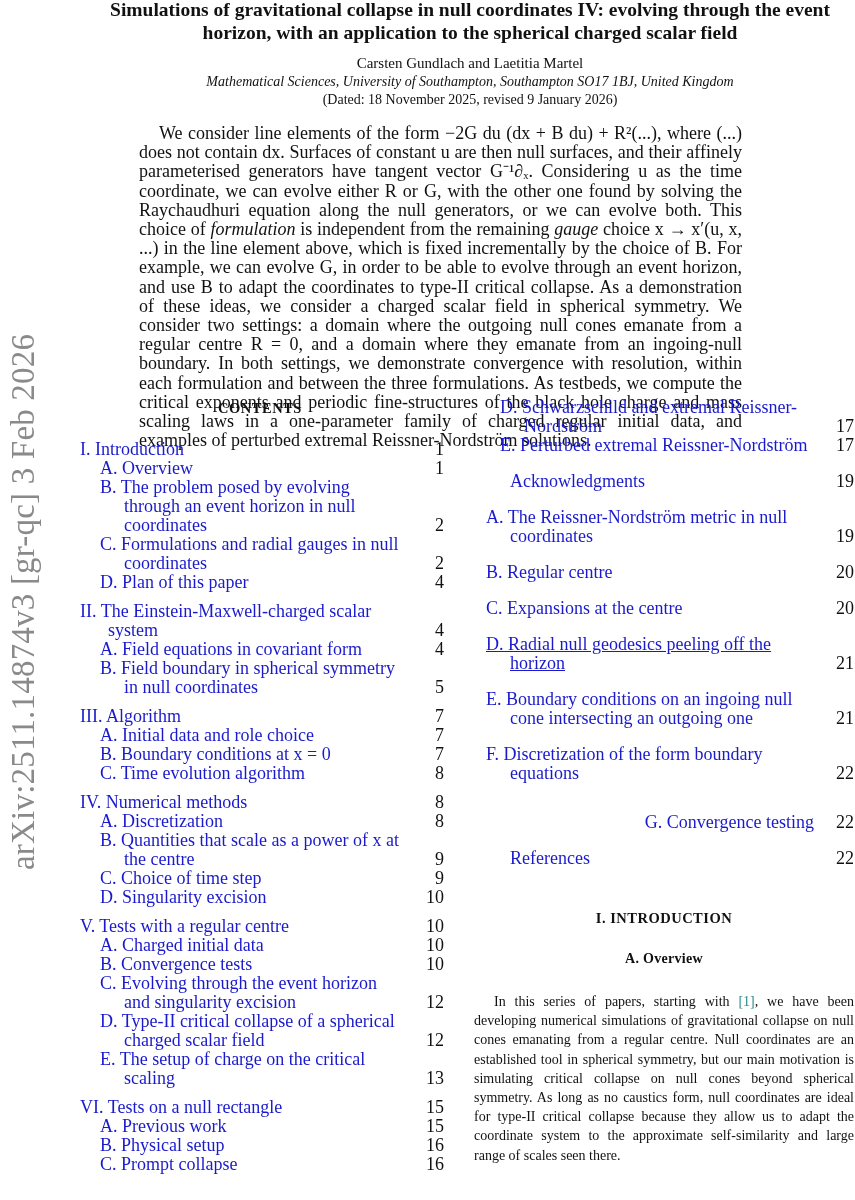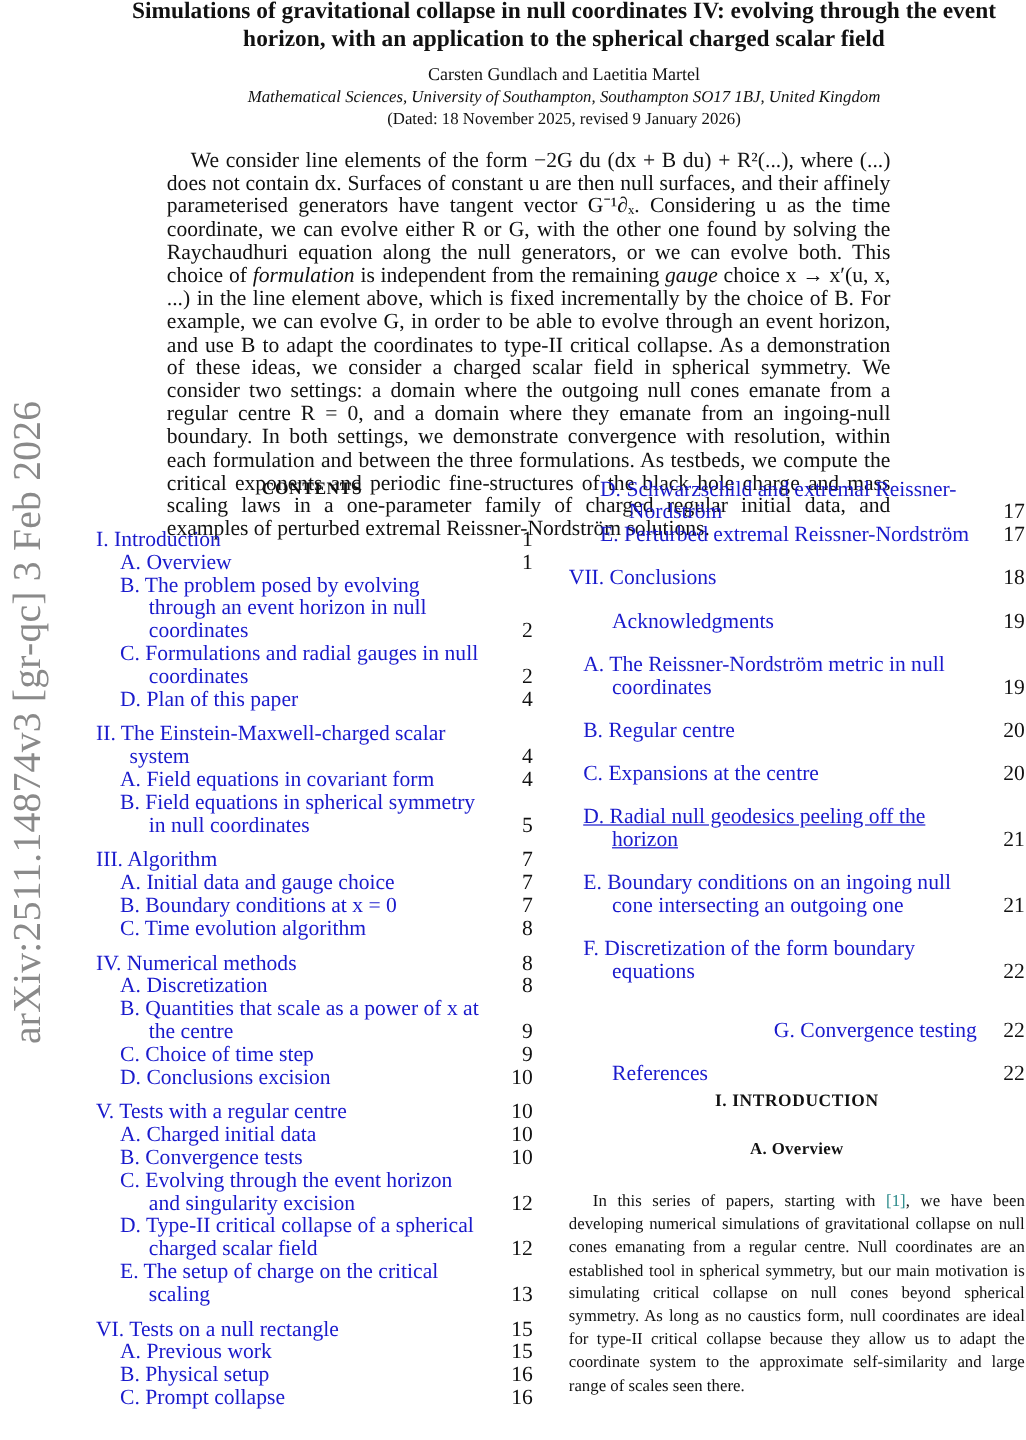--- a/index.html
+++ b/index.html
@@ -75,29 +75,29 @@
     </div>
     <div class="row" style="margin-top: 10px;">
       <span class="lbl" style="padding-left: 28px; text-indent: -28px; padding-right: 40px;">II. The Einstein-Maxwell-charged scalar system</span>
       <span class="num">4</span>
     </div>
     <div class="row">
       <span class="lbl" style="padding-left: 44px; text-indent: -24px; padding-right: 40px;">A. Field equations in covariant form</span>
       <span class="num">4</span>
     </div>
     <div class="row">
-      <span class="lbl" style="padding-left: 44px; text-indent: -24px; padding-right: 40px;">B. Field equations in spherical symmetry in null coordinates</span>
+      <span class="lbl" style="padding-left: 44px; text-indent: -24px; padding-right: 40px;">B. Field boundary in spherical symmetry in null coordinates</span>
       <span class="num">5</span>
     </div>
     <div class="row" style="margin-top: 10px;">
       <span class="lbl" style="padding-left: 28px; text-indent: -28px; padding-right: 40px;">III. Algorithm</span>
       <span class="num">7</span>
     </div>
     <div class="row">
-      <span class="lbl" style="padding-left: 44px; text-indent: -24px; padding-right: 40px;">A. Initial data and gauge choice</span>
+      <span class="lbl" style="padding-left: 44px; text-indent: -24px; padding-right: 40px;">A. Initial data and role choice</span>
       <span class="num">7</span>
     </div>
     <div class="row">
       <span class="lbl" style="padding-left: 44px; text-indent: -24px; padding-right: 40px;">B. Boundary conditions at x = 0</span>
       <span class="num">7</span>
     </div>
     <div class="row">
       <span class="lbl" style="padding-left: 44px; text-indent: -24px; padding-right: 40px;">C. Time evolution algorithm</span>
       <span class="num">8</span>
     </div>
@@ -111,21 +111,21 @@
     </div>
     <div class="row">
       <span class="lbl" style="padding-left: 44px; text-indent: -24px; padding-right: 40px;">B. Quantities that scale as a power of x at the centre</span>
       <span class="num">9</span>
     </div>
     <div class="row">
       <span class="lbl" style="padding-left: 44px; text-indent: -24px; padding-right: 40px;">C. Choice of time step</span>
       <span class="num">9</span>
     </div>
     <div class="row">
-      <span class="lbl" style="padding-left: 44px; text-indent: -24px; padding-right: 40px;">D. Conclusions excision</span>
+      <span class="lbl" style="padding-left: 44px; text-indent: -24px; padding-right: 40px;">D. Singularity excision</span>
       <span class="num">10</span>
     </div>
     <div class="row" style="margin-top: 10px;">
       <span class="lbl" style="padding-left: 20px; text-indent: -20px; padding-right: 40px;">V. Tests with a regular centre</span>
       <span class="num">10</span>
     </div>
     <div class="row">
       <span class="lbl" style="padding-left: 44px; text-indent: -24px; padding-right: 40px;">A. Charged initial data</span>
       <span class="num">10</span>
     </div>
@@ -163,24 +163,20 @@
     </div>
   </div>
 <div id="toc-right" class="toc">
     <div class="row">
       <span class="lbl" style="padding-left: 50px; text-indent: -24px; padding-right: 40px;">D. Schwarzschild and extremal Reissner-Nordström</span>
       <span class="num">17</span>
     </div>
     <div class="row">
       <span class="lbl" style="padding-left: 50px; text-indent: -24px; padding-right: 40px;">E. Perturbed extremal Reissner-Nordström</span>
       <span class="num">17</span>
-    </div>
-    <div class="row" style="margin-top: 17px;">
-      <span class="lbl" style="padding-left: 36px; text-indent: -36px; padding-right: 40px;">VII. Conclusions</span>
-      <span class="num">18</span>
     </div>
     <div class="row" style="margin-top: 17px;">
       <span class="lbl" style="padding-left: 36px; text-indent: 0px; padding-right: 40px;">Acknowledgments</span>
       <span class="num">19</span>
     </div>
     <div class="row" style="margin-top: 17px;">
       <span class="lbl" style="padding-left: 36px; text-indent: -24px; padding-right: 40px;">A. The Reissner-Nordström metric in null coordinates</span>
       <span class="num">19</span>
     </div>
     <div class="row" style="margin-top: 17px;">

